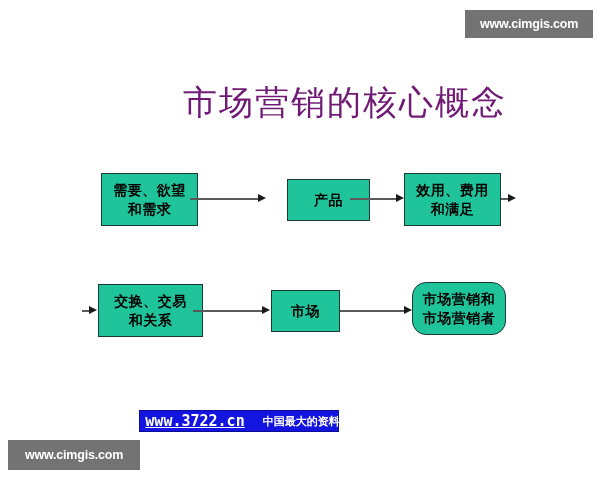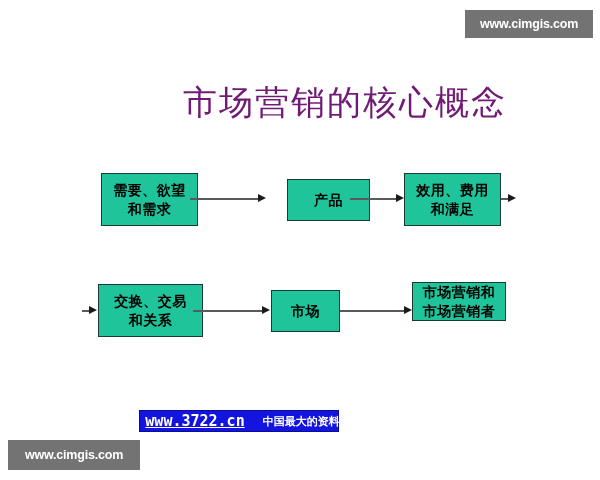--- a/index.html
+++ b/index.html
@@ -79,21 +79,21 @@
     letter-spacing: 0.5px;
   }
 
   
   #node-needs     { left: 93px;  top: 173px; width: 97px;  height: 53px; margin-left: 8px; }
   #node-product   { left: 267px; top: 179px; width: 83px;  height: 42px; margin-left: 20px; }
   #node-utility   { left: 404px; top: 173px; width: 97px;  height: 53px; }
   
   #node-exchange  { left: 98px;  top: 284px; width: 105px;  height: 53px; }
   #node-market    { left: 271px; top: 290px; width: 69px;  height: 42px; }
-  #node-marketing { left: 412px; top: 282px; width: 94px;  height: 39px; }
+  #node-marketing { left: 412px; top: 282px; width: 94px;  height: 53px; border-radius: 14px; }
 
   
   .conn {
     position: absolute;
     height: 2px;
     background: #5a5a5a;
   }
   .arrowhead {
     position: absolute;
     width: 0;

